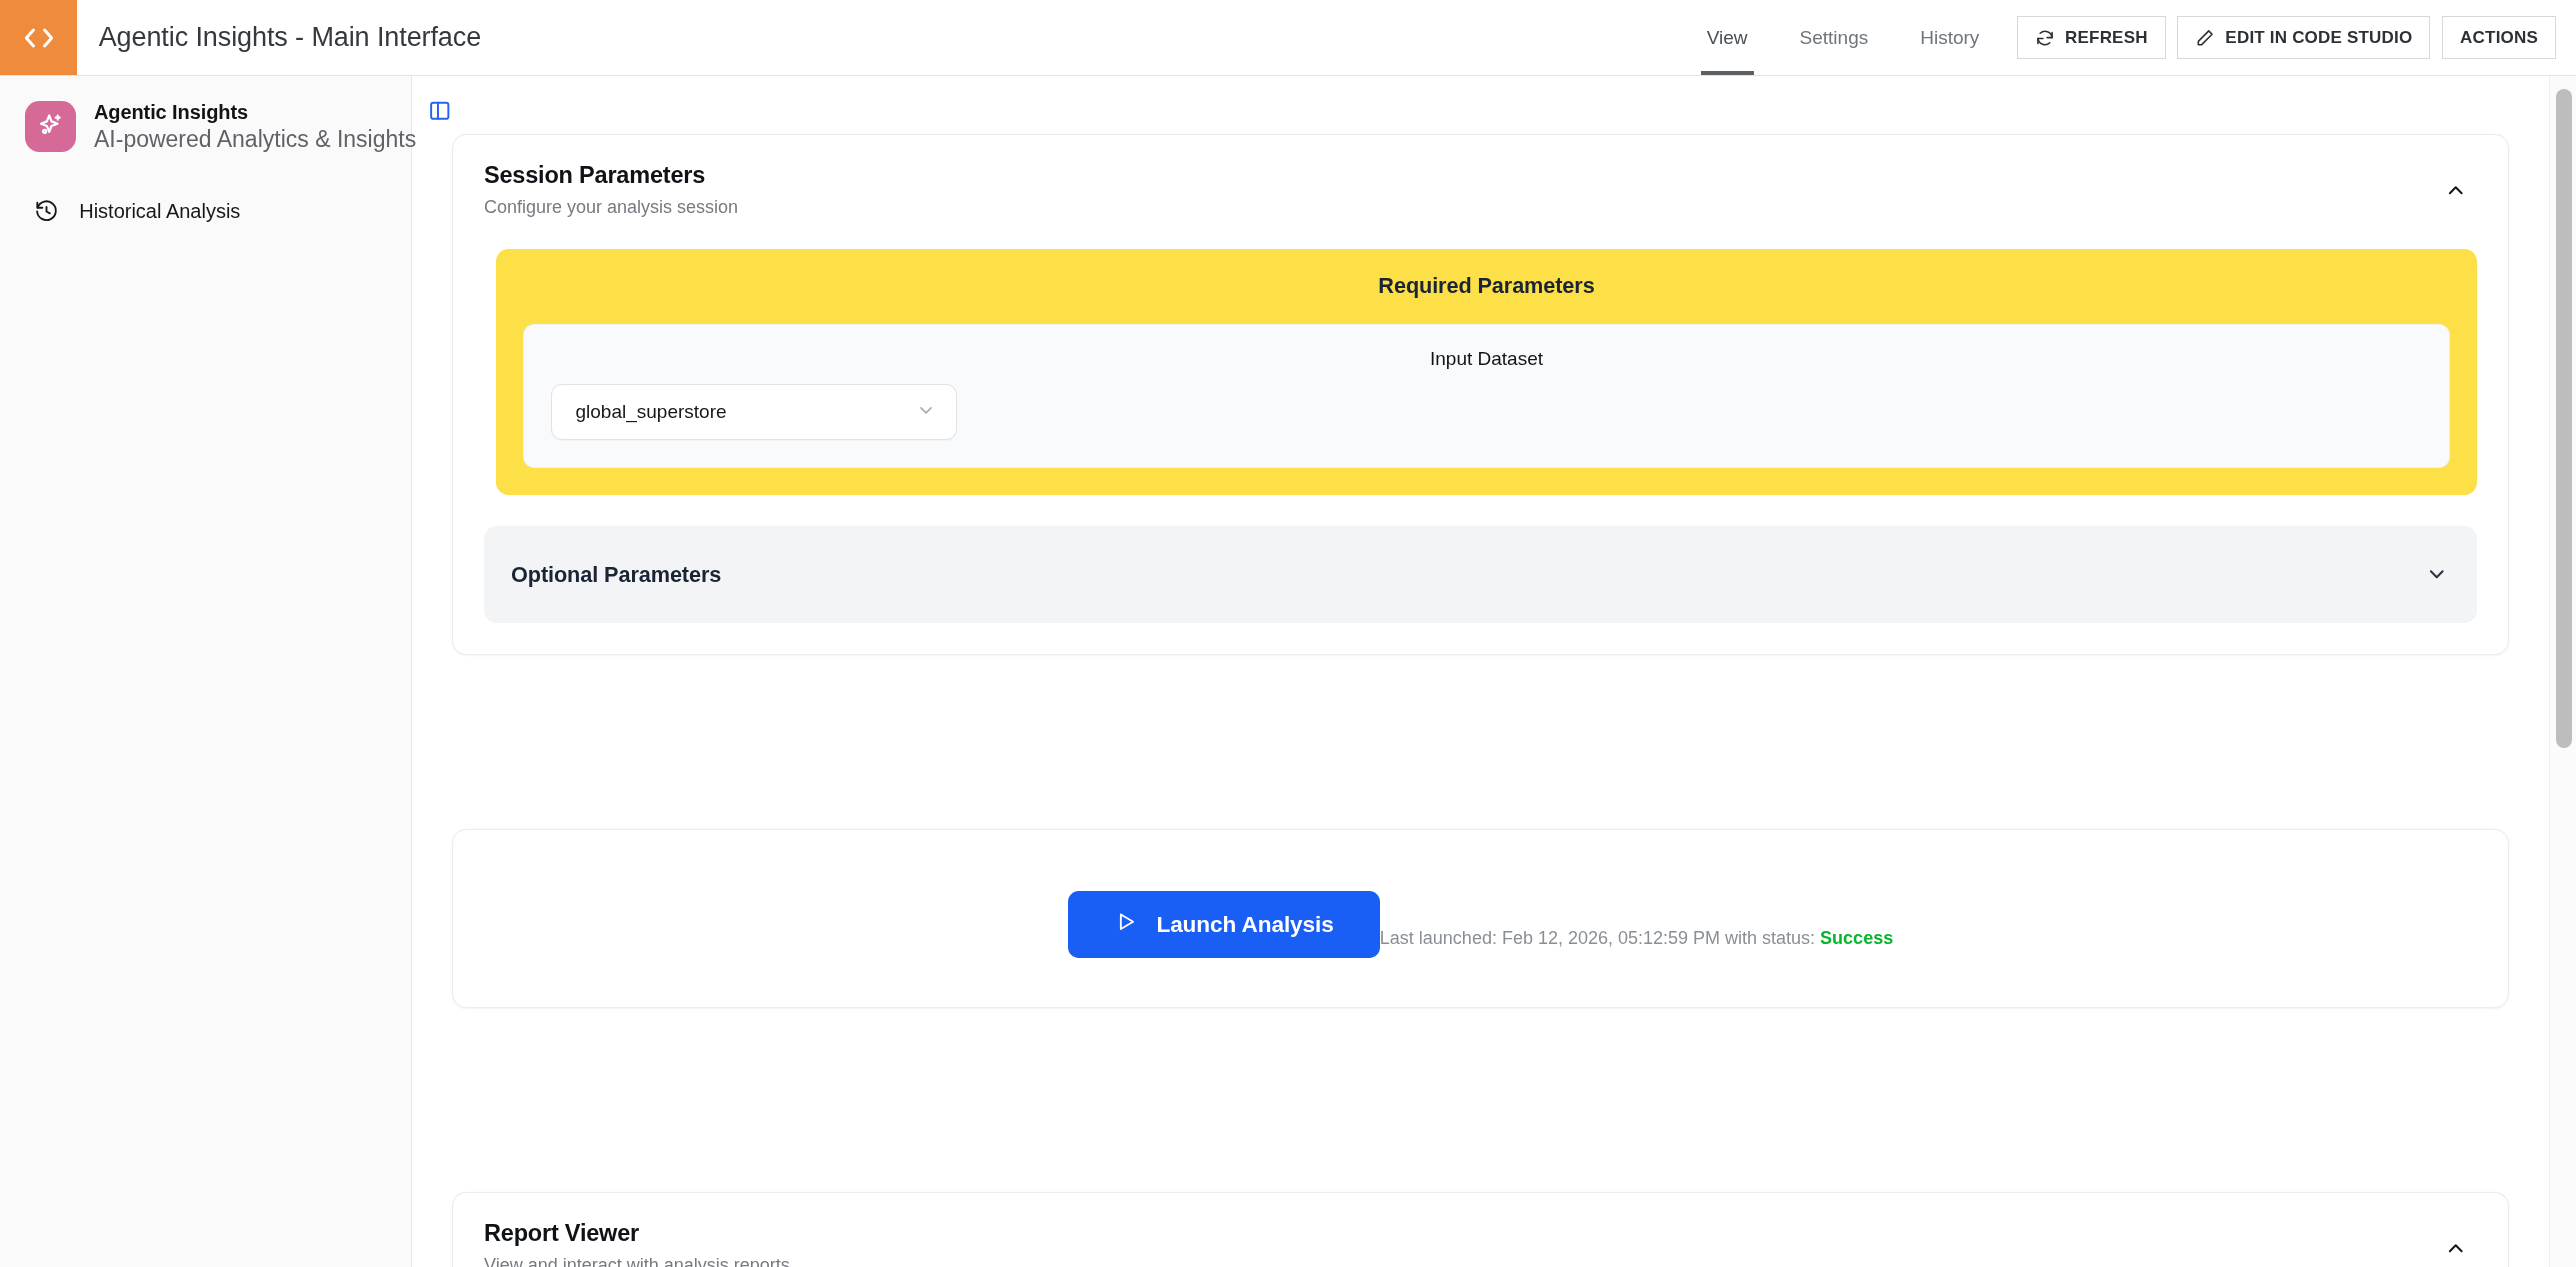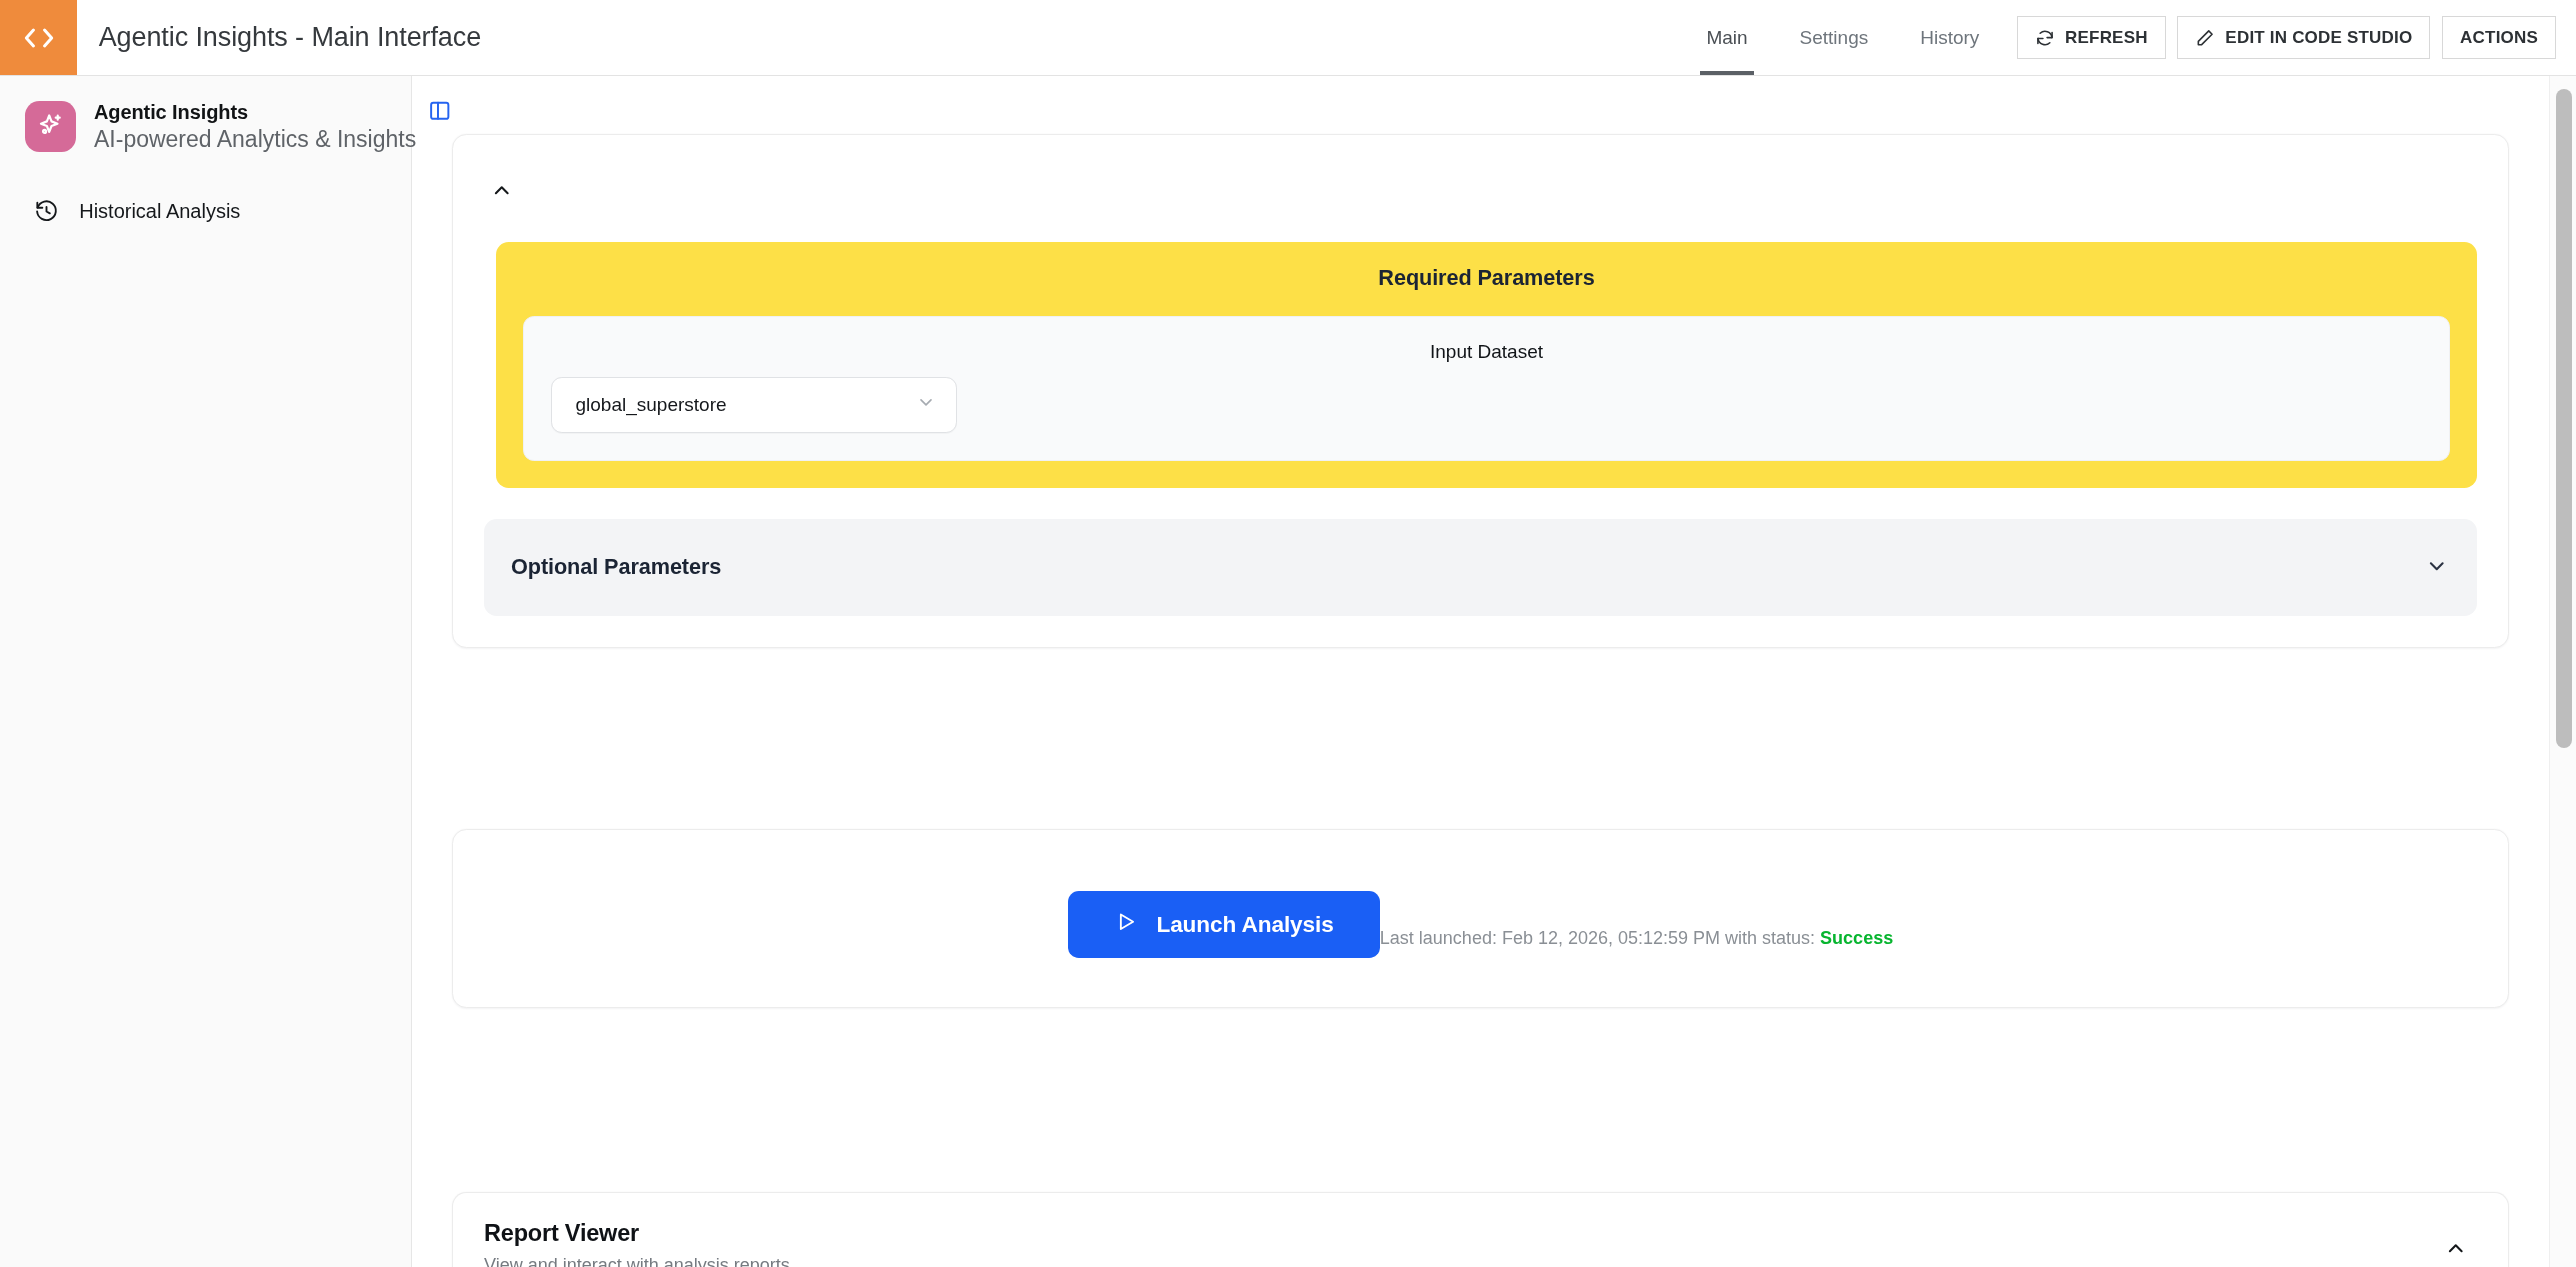--- a/index.html
+++ b/index.html
@@ -329,21 +329,21 @@
         <polyline points="15.5,7 20,12 15.5,17"></polyline>
       </svg>
     </span>
   </div>
 
   <div class="app-title">Agentic Insights - Main Interface</div>
 
   <div class="topbar-right">
 
     <div class="nav-tab active">
-      <span>Main</span>
+      <span>View</span>
     </div>
     <div class="nav-tab">
       <span>Settings</span>
     </div>
     <div class="nav-tab">
       <span>History</span>
     </div>
 
     <div class="tb-btn">
       <span>
@@ -412,20 +412,24 @@
 
   <div class="panel-toggle">
     <svg width="23.5" height="23.5" viewBox="0 0 24 24" fill="none" stroke="#2563f0" stroke-width="2" stroke-linecap="round" stroke-linejoin="round">
       <rect x="3.2" y="3.8" width="17.6" height="16.4" rx="2.2"></rect>
       <line x1="10.2" y1="3.8" x2="10.2" y2="20.2"></line>
     </svg>
   </div>
 
   <div class="card" style="top:58px;">
     <div class="card-head">
+      <div>
+        <div class="card-title">Session Parameters</div>
+        <div class="card-sub">Configure your analysis session</div>
+      </div>
       <div class="chev-btn">
         <span>
           <svg width="23.5" height="23.5" viewBox="0 0 24 24" fill="none" stroke="#15181b" stroke-width="2.1" stroke-linecap="round" stroke-linejoin="round">
             <polyline points="6,14.5 12,8.5 18,14.5"></polyline>
           </svg>
         </span>
       </div>
     </div>
 
     <div class="req-block">

